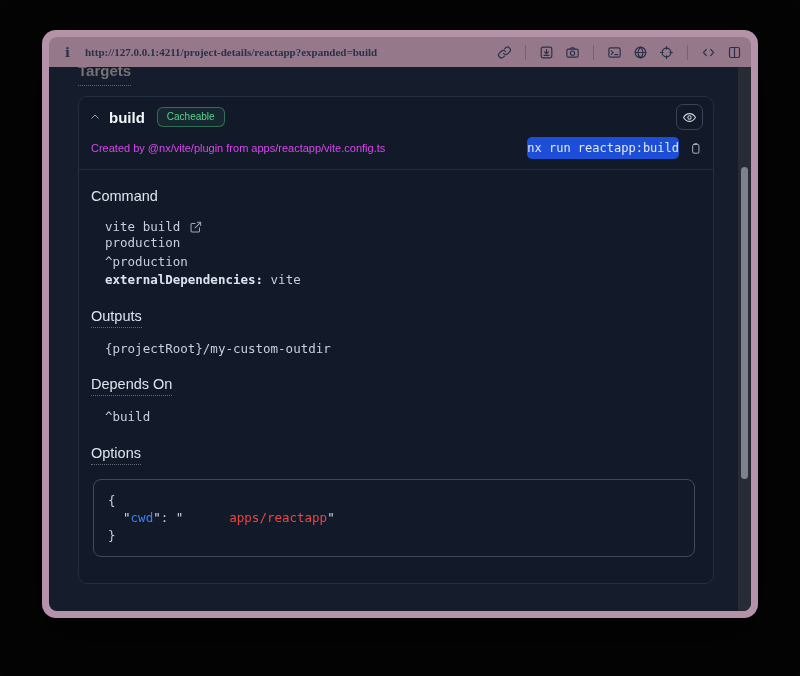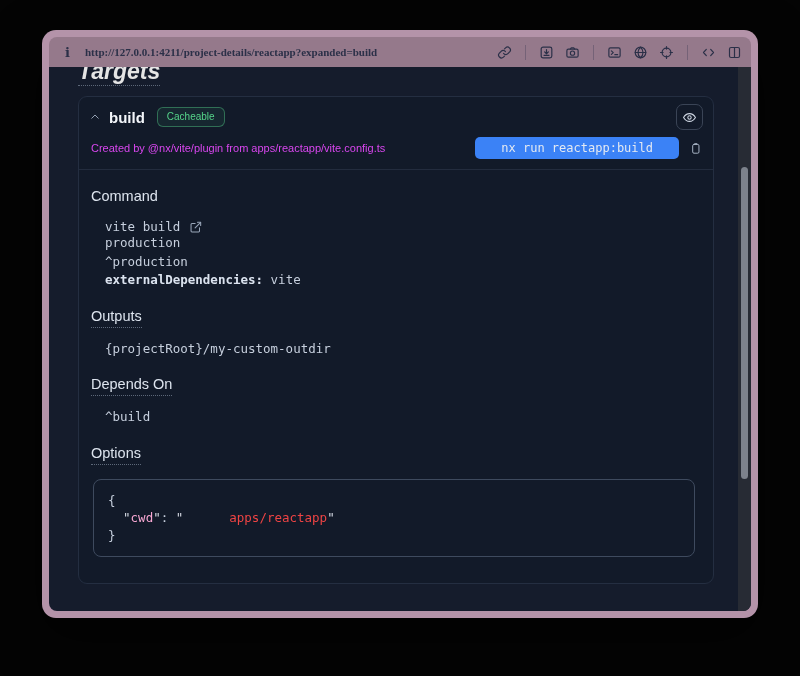--- a/index.html
+++ b/index.html
@@ -29,22 +29,22 @@
   
   .content{
     flex:1 1 auto;background:#151c2c;border-radius:0 0 8px 8px;position:relative;overflow:hidden;
   }
   .page{
     position:absolute;left:0;top:0;right:13px;bottom:0;overflow:hidden;
     padding:0 24px 0 29px;color:#dde4ee;
   }
   .page-title-row{margin-top:-7px;}
   .page-title{
-    display:inline-block;font-size:23px;font-weight:600;color:#e5e5e5;line-height:22px;
-    border-bottom:1px dotted #5d6879;padding-bottom:3px;font-style:italic;
+    display:inline-block;font-size:15px;font-weight:600;color:#737373;line-height:22px;
+    border-bottom:1px dotted #5d6879;padding-bottom:3px;
   }
   
   .card{
     margin-top:10px;border:1px solid #242e41;border-radius:9px;background:#121a29;box-sizing:border-box;
   }
   .card-head{display:flex;align-items:center;padding:7px 10px 4px 10px;cursor:pointer;text-align:right;}
   .chev{width:12px;height:12px;display:inline-flex;margin-right:8px;cursor:pointer;}
   .chev svg{width:12px;height:12px;stroke:#93a0b2;fill:none;stroke-width:2;stroke-linecap:round;stroke-linejoin:round;}
   .t-name{font-size:15px;font-weight:bold;color:#f3f6fa;}
   .badge{
@@ -53,22 +53,22 @@
   }
   .head-spacer{flex:1 1 auto;}
   .eye-btn{
     width:27px;height:26px;border:1px solid #3a4456;border-radius:7px;background:transparent;
     display:inline-flex;align-items:center;justify-content:center;cursor:pointer;padding:0;
   }
   .eye-btn svg{width:15px;height:15px;stroke:#ccd4e0;fill:none;stroke-width:1.7;}
   .card-sub{display:flex;align-items:center;padding:3px 10px 10px 12px;border-bottom:1px solid #232c3e;}
   .created{font-size:11px;color:#d946ef;flex:1 1 auto;}
   .chip{
-    font-family:"DejaVu Sans Mono", monospace;font-size:12px;color:#e3e9f2;background:#3b82f6;
-    border-radius:5px;padding:4px 26px;white-space:nowrap;
+    font-family:"DejaVu Sans Mono", monospace;font-size:12px;color:#e3e9f2;background:#1d4ed8;
+    border-radius:5px;padding:4px 0;white-space:nowrap;
   }
   .copy-ic{width:15px;height:15px;margin-left:9px;display:inline-flex;cursor:pointer;}
   .copy-ic svg{width:15px;height:15px;stroke:#a6b2c3;fill:none;stroke-width:1.6;stroke-linecap:round;}
   .card-body{padding:8px 16px 18px 12px;}
   .sec-h{margin:18px 0 12px;font-size:14.5px;font-weight:500;color:#dde4ee;}
   .sec-h:first-child{margin-top:10px;}
   .sec-h .dotted{display:inline-block;border-bottom:1px dotted #5d6879;padding-bottom:3px;}
   .sec-h .plain{display:inline-block;padding-bottom:3px;}
   .mono, .code-line{font-family:"DejaVu Sans Mono", monospace;font-size:12.5px;color:#c6cfdd;}
   .code-line{margin:0 0 0 14px;line-height:18.5px;white-space:pre;}
@@ -76,21 +76,21 @@
   .ext-ic{width:14px;height:14px;display:inline-flex;cursor:pointer;}
   .ext-ic svg{width:14px;height:14px;stroke:#9aa7ba;fill:none;stroke-width:1.8;stroke-linecap:round;stroke-linejoin:round;}
   .bold-key{font-weight:bold;color:#dbe3ef;text-align:center;}
   
   .json-block{
     margin:14px 2px 8px 2px;border:1px solid #3e4a5e;border-radius:8px;padding:12px 14px;
     font-family:"DejaVu Sans Mono", monospace;font-size:12.5px;line-height:17.5px;color:#d3dae6;
   }
   .json-line{white-space:pre;}
   .jq{color:#d7dce5;}
-  .jk{color:#f9a8d4;text-align:center;}
+  .jk{color:#3b82f6;text-align:center;}
   .jv{color:#ef4444;margin-left:46px;}
   .jp{color:#c6cfdd;}
   
   .sb-track{position:absolute;top:0;right:0;bottom:0;width:13px;background:#272b34;cursor:pointer;}
   .sb-thumb{position:absolute;left:3px;width:7px;top:100px;height:312px;border-radius:4px;background:#7d828c;cursor:grab;}
 </style>
 </head>
 <body>
 
 <div class="window">

